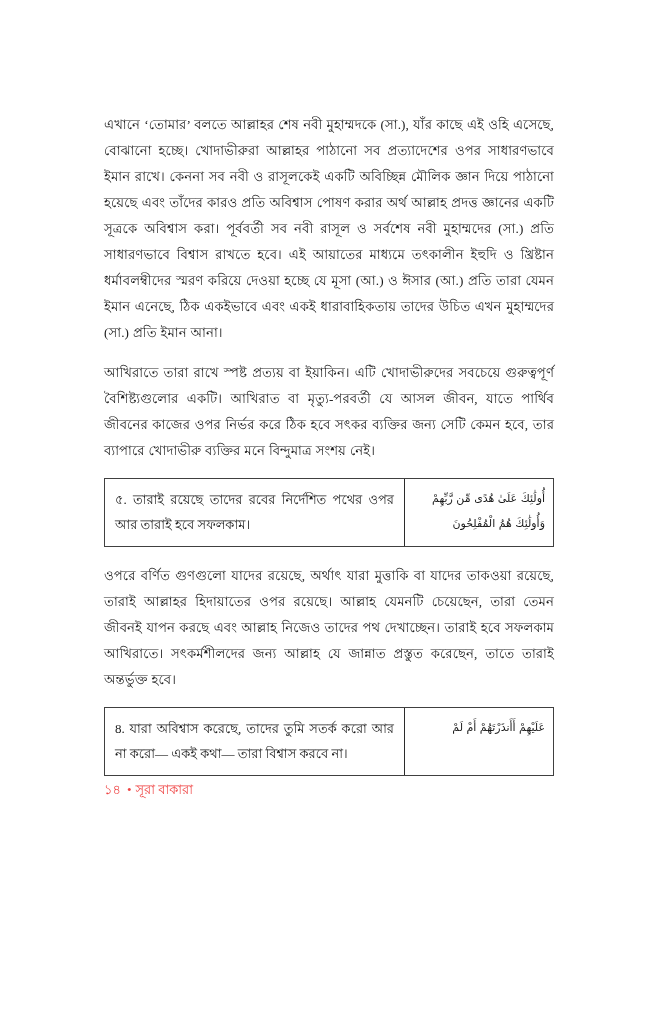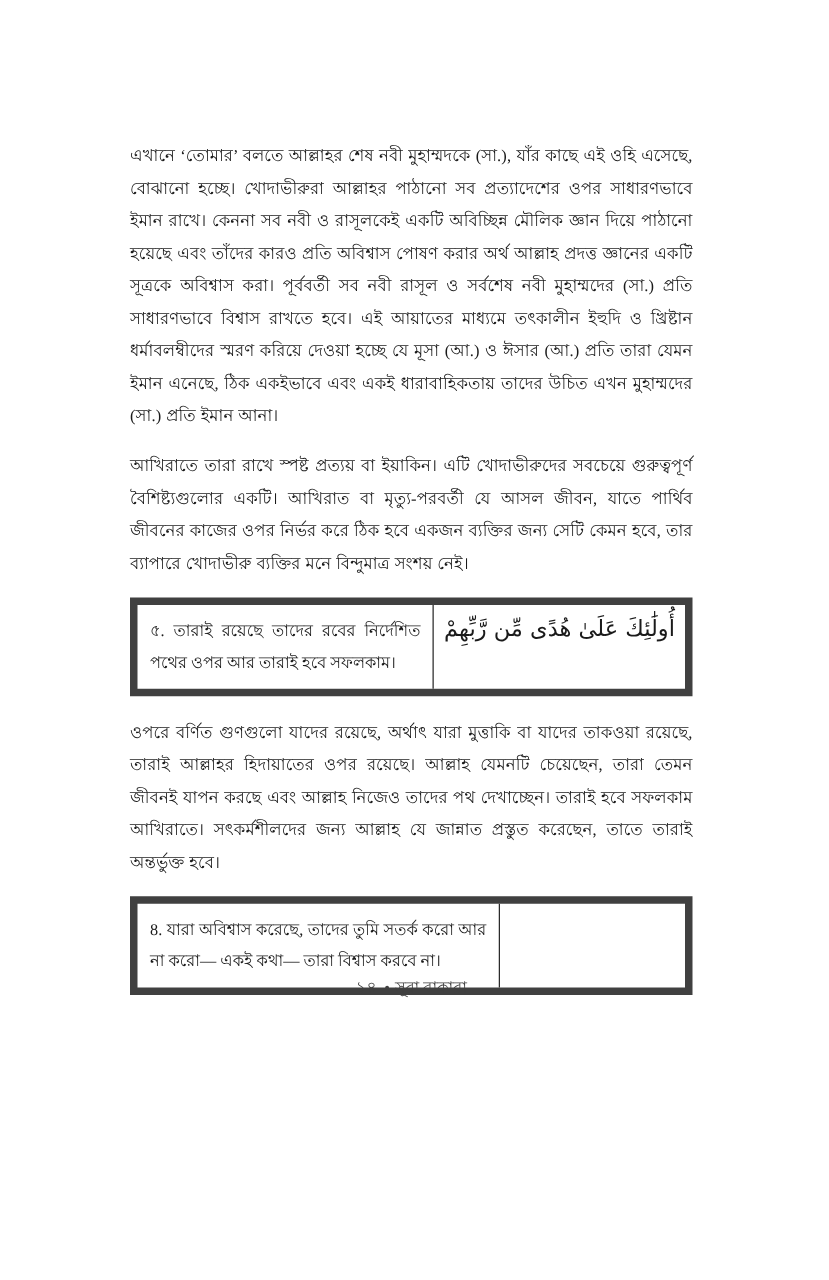--- a/index.html
+++ b/index.html
@@ -36,78 +36,79 @@
     text-justify: inter-word;
     font-family: "Liberation Serif", serif;
     letter-spacing: 0.1px;
     word-spacing: 0.5px;
   }
   p.para:last-child { margin-bottom: 0; }
 
   
   .verse-box {
     display: flex;
-    border: 6px solid #404040;
+    border: 1px solid #404040;
     margin: 6px 0 16px 0;
     box-sizing: border-box;
   }
   .verse-bn {
     flex: 1 1 auto;
     padding: 8px 10px 9px 10px;
     border-right: 1px solid #2b2b2b;
     font-size: 13px;
     line-height: 25px;
     text-align: justify;
   }
   .verse-ar {
     flex: 0 0 132px;
     padding: 7px 8px 8px 8px;
     direction: rtl;
     text-align: right;
-    font-size: 18px;
+    font-size: 11px;
     line-height: 25px;
     font-family: "DejaVu Sans", sans-serif;
   }
   .verse-ar .ln { display: block; white-space: nowrap; }
 
   .footer {
     position: absolute;
     left: 104px;
     bottom: 56px;
     width: 450px;
     font-size: 13px;
     line-height: 20px;
-    color: #404040;
-    text-align: center;
+    color: #ef4444;
   }
   .footer .pg { margin-right: 5px; }
   .footer .dot { margin: 0 4px 0 1px; }
 </style>
 </head>
 <body>
 
 <div class="page">
   <div class="content">
 
     <p class="para">এখানে ‘তোমার’ বলতে আল্লাহর শেষ নবী মুহাম্মদকে (সা.), যাঁর কাছে এই ওহি এসেছে, বোঝানো হচ্ছে। খোদাভীরুরা আল্লাহর পাঠানো সব প্রত্যাদেশের ওপর সাধারণভাবে ইমান রাখে। কেননা সব নবী ও রাসূলকেই একটি অবিচ্ছিন্ন মৌলিক জ্ঞান দিয়ে পাঠানো হয়েছে এবং তাঁদের কারও প্রতি অবিশ্বাস পোষণ করার অর্থ আল্লাহ প্রদত্ত জ্ঞানের একটি সূত্রকে অবিশ্বাস করা। পূর্ববর্তী সব নবী রাসূল ও সর্বশেষ নবী মুহাম্মদের (সা.) প্রতি সাধারণভাবে বিশ্বাস রাখতে হবে। এই আয়াতের মাধ্যমে তৎকালীন ইহুদি ও খ্রিষ্টান ধর্মাবলম্বীদের স্মরণ করিয়ে দেওয়া হচ্ছে যে মূসা (আ.) ও ঈসার (আ.) প্রতি তারা যেমন ইমান এনেছে, ঠিক একইভাবে এবং একই ধারাবাহিকতায় তাদের উচিত এখন মুহাম্মদের (সা.) প্রতি ইমান আনা।</p>
 
-    <p class="para">আখিরাতে তারা রাখে স্পষ্ট প্রত্যয় বা ইয়াকিন। এটি খোদাভীরুদের সবচেয়ে গুরুত্বপূর্ণ বৈশিষ্ট্যগুলোর একটি। আখিরাত বা মৃত্যু-পরবর্তী যে আসল জীবন, যাতে পার্থিব জীবনের কাজের ওপর নির্ভর করে ঠিক হবে একজন ব্যক্তির জন্য সেটি কেমন হবে, তার ব্যাপারে খোদাভীরু ব্যক্তির মনে বিন্দুমাত্র সংশয় নেই।</p>
+    <p class="para">আখিরাতে তারা রাখে স্পষ্ট প্রত্যয় বা ইয়াকিন। এটি খোদাভীরুদের সবচেয়ে গুরুত্বপূর্ণ বৈশিষ্ট্যগুলোর একটি। আখিরাত বা মৃত্যু-পরবর্তী যে আসল জীবন, যাতে পার্থিব জীবনের কাজের ওপর নির্ভর করে ঠিক হবে সৎকর ব্যক্তির জন্য সেটি কেমন হবে, তার ব্যাপারে খোদাভীরু ব্যক্তির মনে বিন্দুমাত্র সংশয় নেই।</p>
 
     <div class="verse-box">
       <div class="verse-bn">৫. তারাই রয়েছে তাদের রবের নির্দেশিত পথের ওপর আর তারাই হবে সফলকাম।</div>
       <div class="verse-ar">
         <span class="ln">أُولَٰئِكَ عَلَىٰ هُدًى مِّن رَّبِّهِمْ</span>
+        <span class="ln">وَأُولَٰئِكَ هُمُ الْمُفْلِحُونَ</span>
       </div>
     </div>
 
     <p class="para">ওপরে বর্ণিত গুণগুলো যাদের রয়েছে, অর্থাৎ যারা মুত্তাকি বা যাদের তাকওয়া রয়েছে, তারাই আল্লাহর হিদায়াতের ওপর রয়েছে। আল্লাহ যেমনটি চেয়েছেন, তারা তেমন জীবনই যাপন করছে এবং আল্লাহ নিজেও তাদের পথ দেখাচ্ছেন। তারাই হবে সফলকাম আখিরাতে। সৎকর্মশীলদের জন্য আল্লাহ যে জান্নাত প্রস্তুত করেছেন, তাতে তারাই অন্তর্ভুক্ত হবে।</p>
 
     <div class="verse-box">
       <div class="verse-bn">8. যারা অবিশ্বাস করেছে, তাদের তুমি সতর্ক করো আর না করো— একই কথা— তারা বিশ্বাস করবে না।</div>
       <div class="verse-ar">
+        <span class="ln">عَلَيْهِمْ أَأَنذَرْتَهُمْ أَمْ لَمْ</span>
       </div>
     </div>
 
 
   </div>
 
   <div class="footer">
     <span class="pg">১৪</span><span class="dot">•</span><span>সূরা বাকারা</span>
   </div>
 </div>

